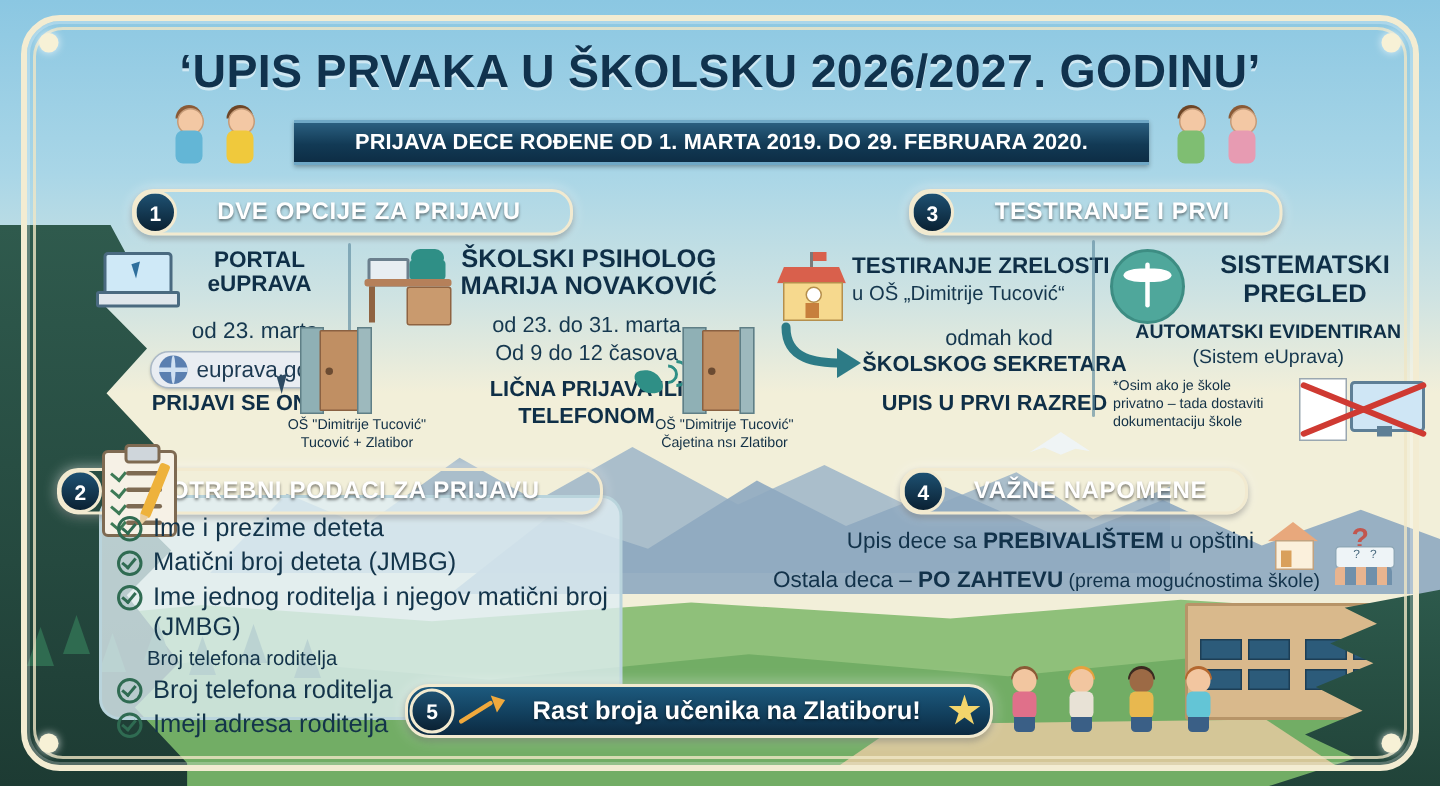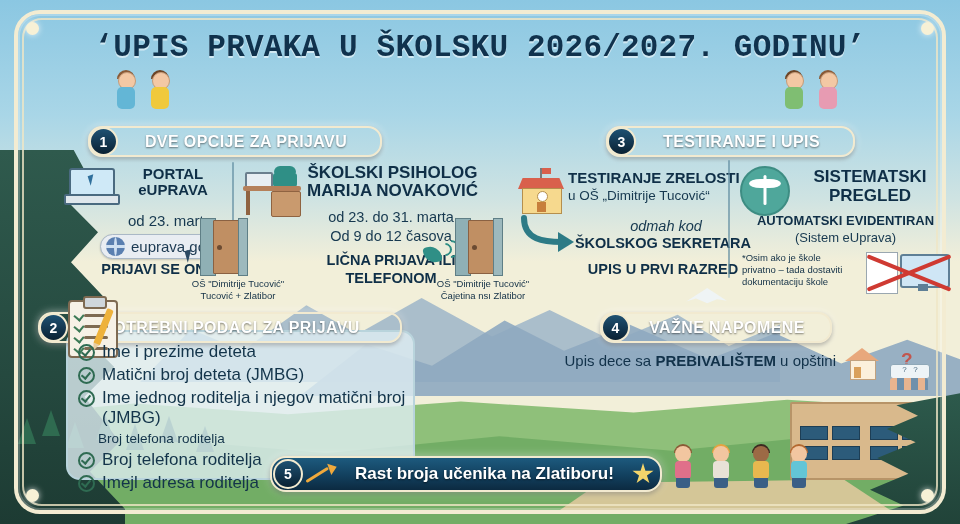--- a/index.html
+++ b/index.html
@@ -54,21 +54,21 @@
   .dot{position:absolute;width:13px;height:13px;border-radius:50%;background:#f7f1d6;
     box-shadow:0 0 6px rgba(255,255,255,.8);}
   .dot.tl{left:26px;top:22px;} .dot.tr{right:26px;top:22px;}
   .dot.bl{left:26px;bottom:22px;} .dot.br{right:26px;bottom:22px;}
 
   
   .title{
     position:absolute;left:0;right:0;top:30px;text-align:center;
     font-size:31px;font-weight:bold;letter-spacing:.2px;color:#10324d;
     text-shadow:0 2px 0 rgba(255,255,255,.55);
-    font-family:Liberation Mono, monospace;
+    font-family:Liberation Sans, sans-serif;
     white-space:nowrap;
   }
   .subbanner{
     position:absolute;left:196px;top:80px;width:570px;height:26px;
     background:linear-gradient(180deg,#2a5f80 0%,#123a55 55%,#0d2d45 100%);
     border-top:2px solid #6fa8c6;border-bottom:2px solid #6fa8c6;
     display:flex;align-items:center;justify-content:center;
     color:#ffffff;font-size:14.5px;font-weight:bold;letter-spacing:.1px;white-space:nowrap;
     box-shadow:0 1px 3px rgba(0,0,0,.3);
   }
@@ -295,20 +295,21 @@
     <div class="hair" style="background:#6d4526;"></div>
       <div class="head"></div>
       <div class="body" style="background:#7fbe72;"></div>
   </div>
   <div class="kid" style="left:818px;">
     <div class="hair" style="background:#8a5a36;"></div>
       <div class="head"></div>
       <div class="body" style="background:#e79bb2;"></div>
   </div>
 
+  <div class="subbanner">PRIJAVA DECE ROĐENE OD 1. MARTA 2019. DO 29. FEBRUARA 2020.</div>
 
   <div class="pill" style="left:88px;top:126px;width:290px;">
     <div class="num">1</div>
     <div class="ptxt">DVE OPCIJE ZA PRIJAVU</div>
   </div>
 
   <div class="laptop" style="left:64px;top:168px;">
     <div class="scr">
         <div class="cursor"></div>
       </div>
@@ -373,39 +374,39 @@
       <div class="knob"></div>
       <div class="side"></div>
   </div>
   <div class="center" style="position:absolute;left:420px;top:278px;width:126px;font-size:9.5px;color:#123046;line-height:1.22;">
     <div>OŠ "Dimitrije Tucović"</div>
     <div>Čajetina nsı Zlatibor</div>
   </div>
 
   <div class="pill" style="left:606px;top:126px;width:245px;">
     <div class="num">3</div>
-    <div class="ptxt">TESTIRANJE I UPIS</div>
+    <div class="ptxt">TESTIRANJE I PRVI</div>
   </div>
 
   <div class="schoolicon" style="left:518px;top:170px;">
     <div class="flag"></div>
       <div class="roof"></div>
       <div class="body"></div>
       <div class="clock"></div>
       <div class="dr"></div>
   </div>
   <div class="hdg" style="position:absolute;left:568px;top:170px;width:200px;font-size:15px;">TESTIRANJE ZRELOSTI</div>
   <div class="sub" style="position:absolute;left:568px;top:188px;width:200px;font-size:13.5px;">u OŠ „Dimitrije Tucović“</div>
 
   <svg class="arrow-curve" style="left:518px;top:212px;" viewBox="0 0 58 40">
     <path d="M6 6 C6 28, 26 30, 44 30" stroke="#2d7b86" stroke-width="6" fill="none" stroke-linecap="round"></path>
     <polygon points="40,20 56,30 40,40" fill="#2d7b86"></polygon>
   </svg>
 
-  <div class="sub center" style="position:absolute;left:566px;top:218px;width:200px;font-size:14.5px;font-style:italic;">odmah kod</div>
+  <div class="sub center" style="position:absolute;left:566px;top:218px;width:200px;font-size:14.5px;">odmah kod</div>
   <div class="hdg center" style="position:absolute;left:556px;top:262px;width:214px;font-size:14.5px;">UPIS U PRVI RAZRED</div>
   <div class="hdg center" style="position:absolute;left:556px;top:236px;width:214px;font-size:14.5px;">ŠKOLSKOG SEKRETARA</div>
 
   <div class="divider" style="left:728px;top:160px;height:118px;"></div>
 
   <div class="medal" style="left:740px;top:166px;">
     <div class="wing"></div>
       <div class="cad"></div>
   </div>
   <div class="hdg center" style="position:absolute;left:738px;top:214px;width:215px;font-size:13px;">AUTOMATSKI EVIDENTIRAN</div>
@@ -479,20 +480,23 @@
 
   <div style="position:absolute;left:536px;top:352px;width:300px;text-align:right;font-size:15px;color:#12324a;white-space:nowrap;">
     <span>Upis dece sa </span><span class="bold">PREBIVALIŠTEM</span><span> u opštini</span>
   </div>
   <div class="house" style="left:845px;top:348px;">
     <div class="rf"></div>
       <div class="bd"></div>
       <div class="dr"></div>
   </div>
 
+  <div style="position:absolute;left:500px;top:378px;width:380px;text-align:right;font-size:15px;color:#12324a;white-space:nowrap;">
+    <span>Ostala deca – </span><span class="bold">PO ZAHTEVU</span><span style="font-size:13px;"> (prema mogućnostima škole)</span>
+  </div>
   <div class="people" style="left:888px;top:352px;">
     <div class="q">?</div>
       <div class="bub">? &nbsp; ?</div>
       <div class="row"></div>
   </div>
 
   <div class="banner5">
     <div class="num">5</div>
     <div class="chartarrow"></div>
     <div class="txt">Rast broja učenika na Zlatiboru!</div>

